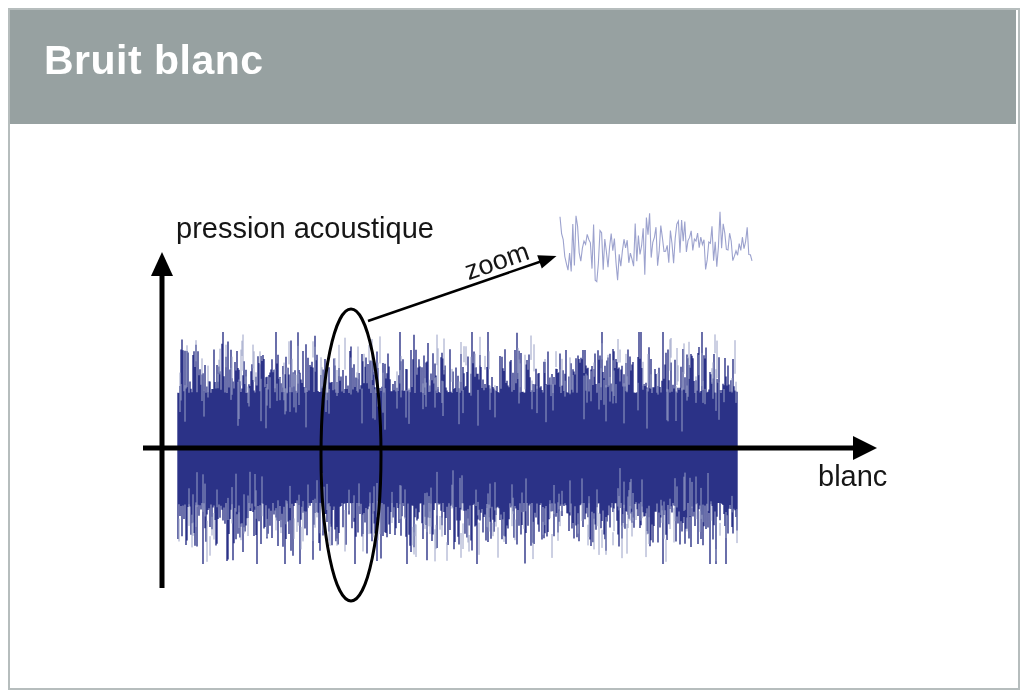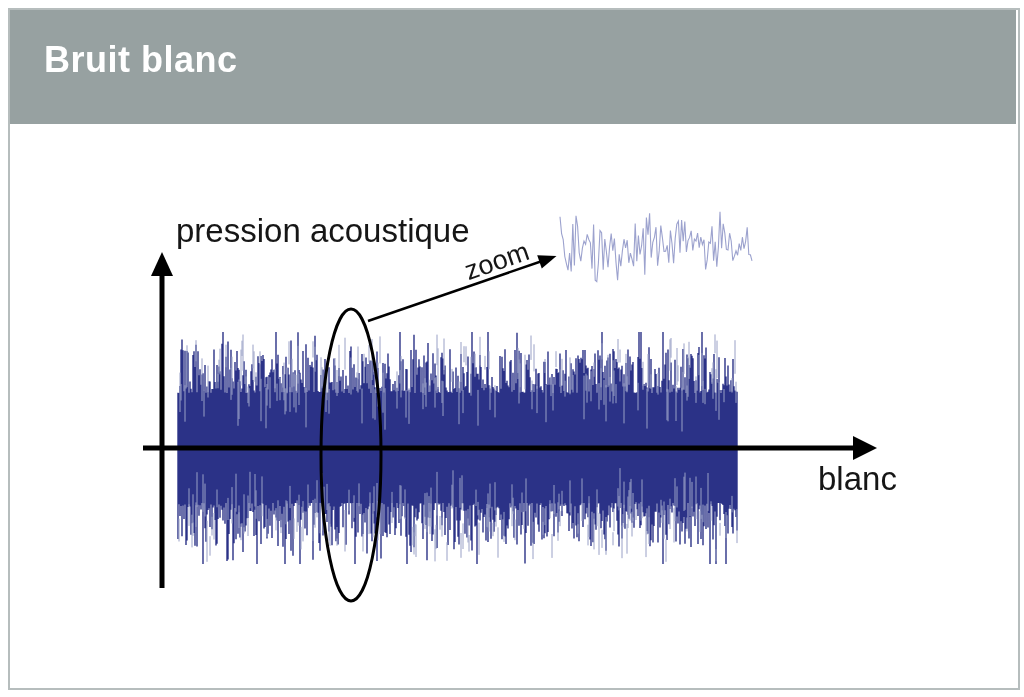--- a/index.html
+++ b/index.html
@@ -10,24 +10,24 @@
   .frame{
     position:absolute;left:8px;top:8px;width:1008px;height:678px;
     border:2px solid #b6bdbd;background:#ffffff;
   }
   .header{
     position:absolute;left:0;top:0;width:1006px;height:114px;
     display:flex;align-items:center;
   }
   .title{
     margin-left:34px;margin-top:-14px;
-    font-size:36px;font-weight:bold;letter-spacing:0.5px;
+    font-size:41px;font-weight:bold;letter-spacing:0.5px;
   }
   .label{
-    position:absolute;color:#161616;font-size:33px;white-space:nowrap;
+    position:absolute;color:#161616;font-size:29px;white-space:nowrap;
   }
   #pressure-label{left:176px;top:212px;}
   #time-label{left:818px;top:460px;}
   #zoom-label{
     left:464px;top:246px;font-size:27px;
     transform:rotate(-19deg);transform-origin:center center;
   }
   svg{position:absolute;left:0;top:0;}
 </style>
 </head>

